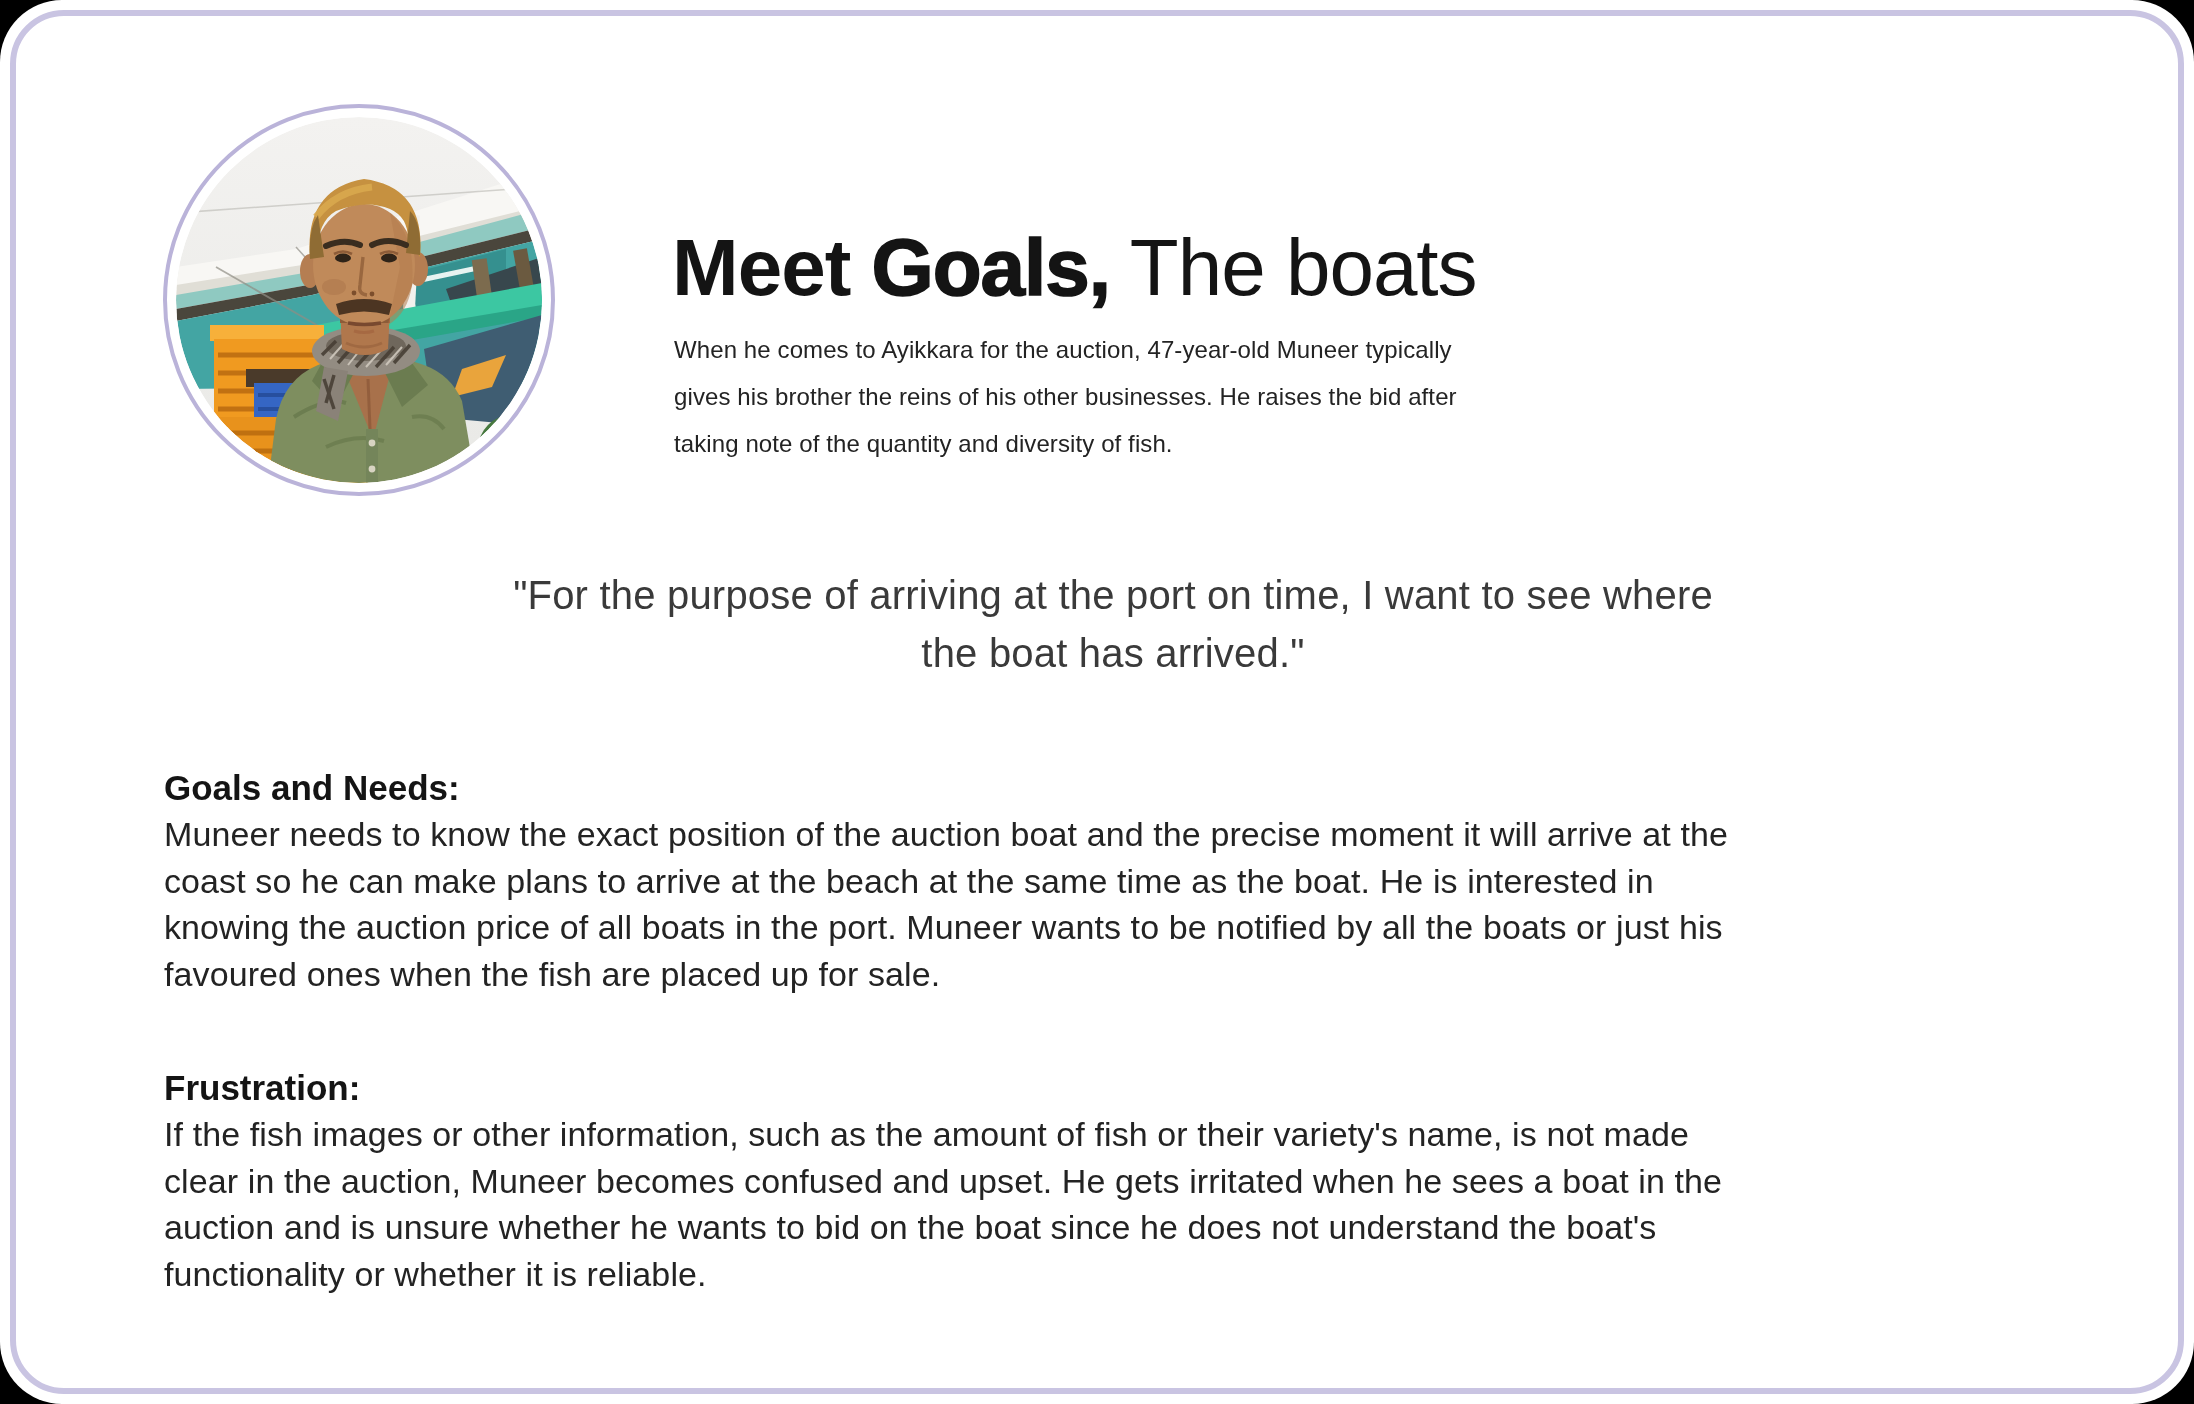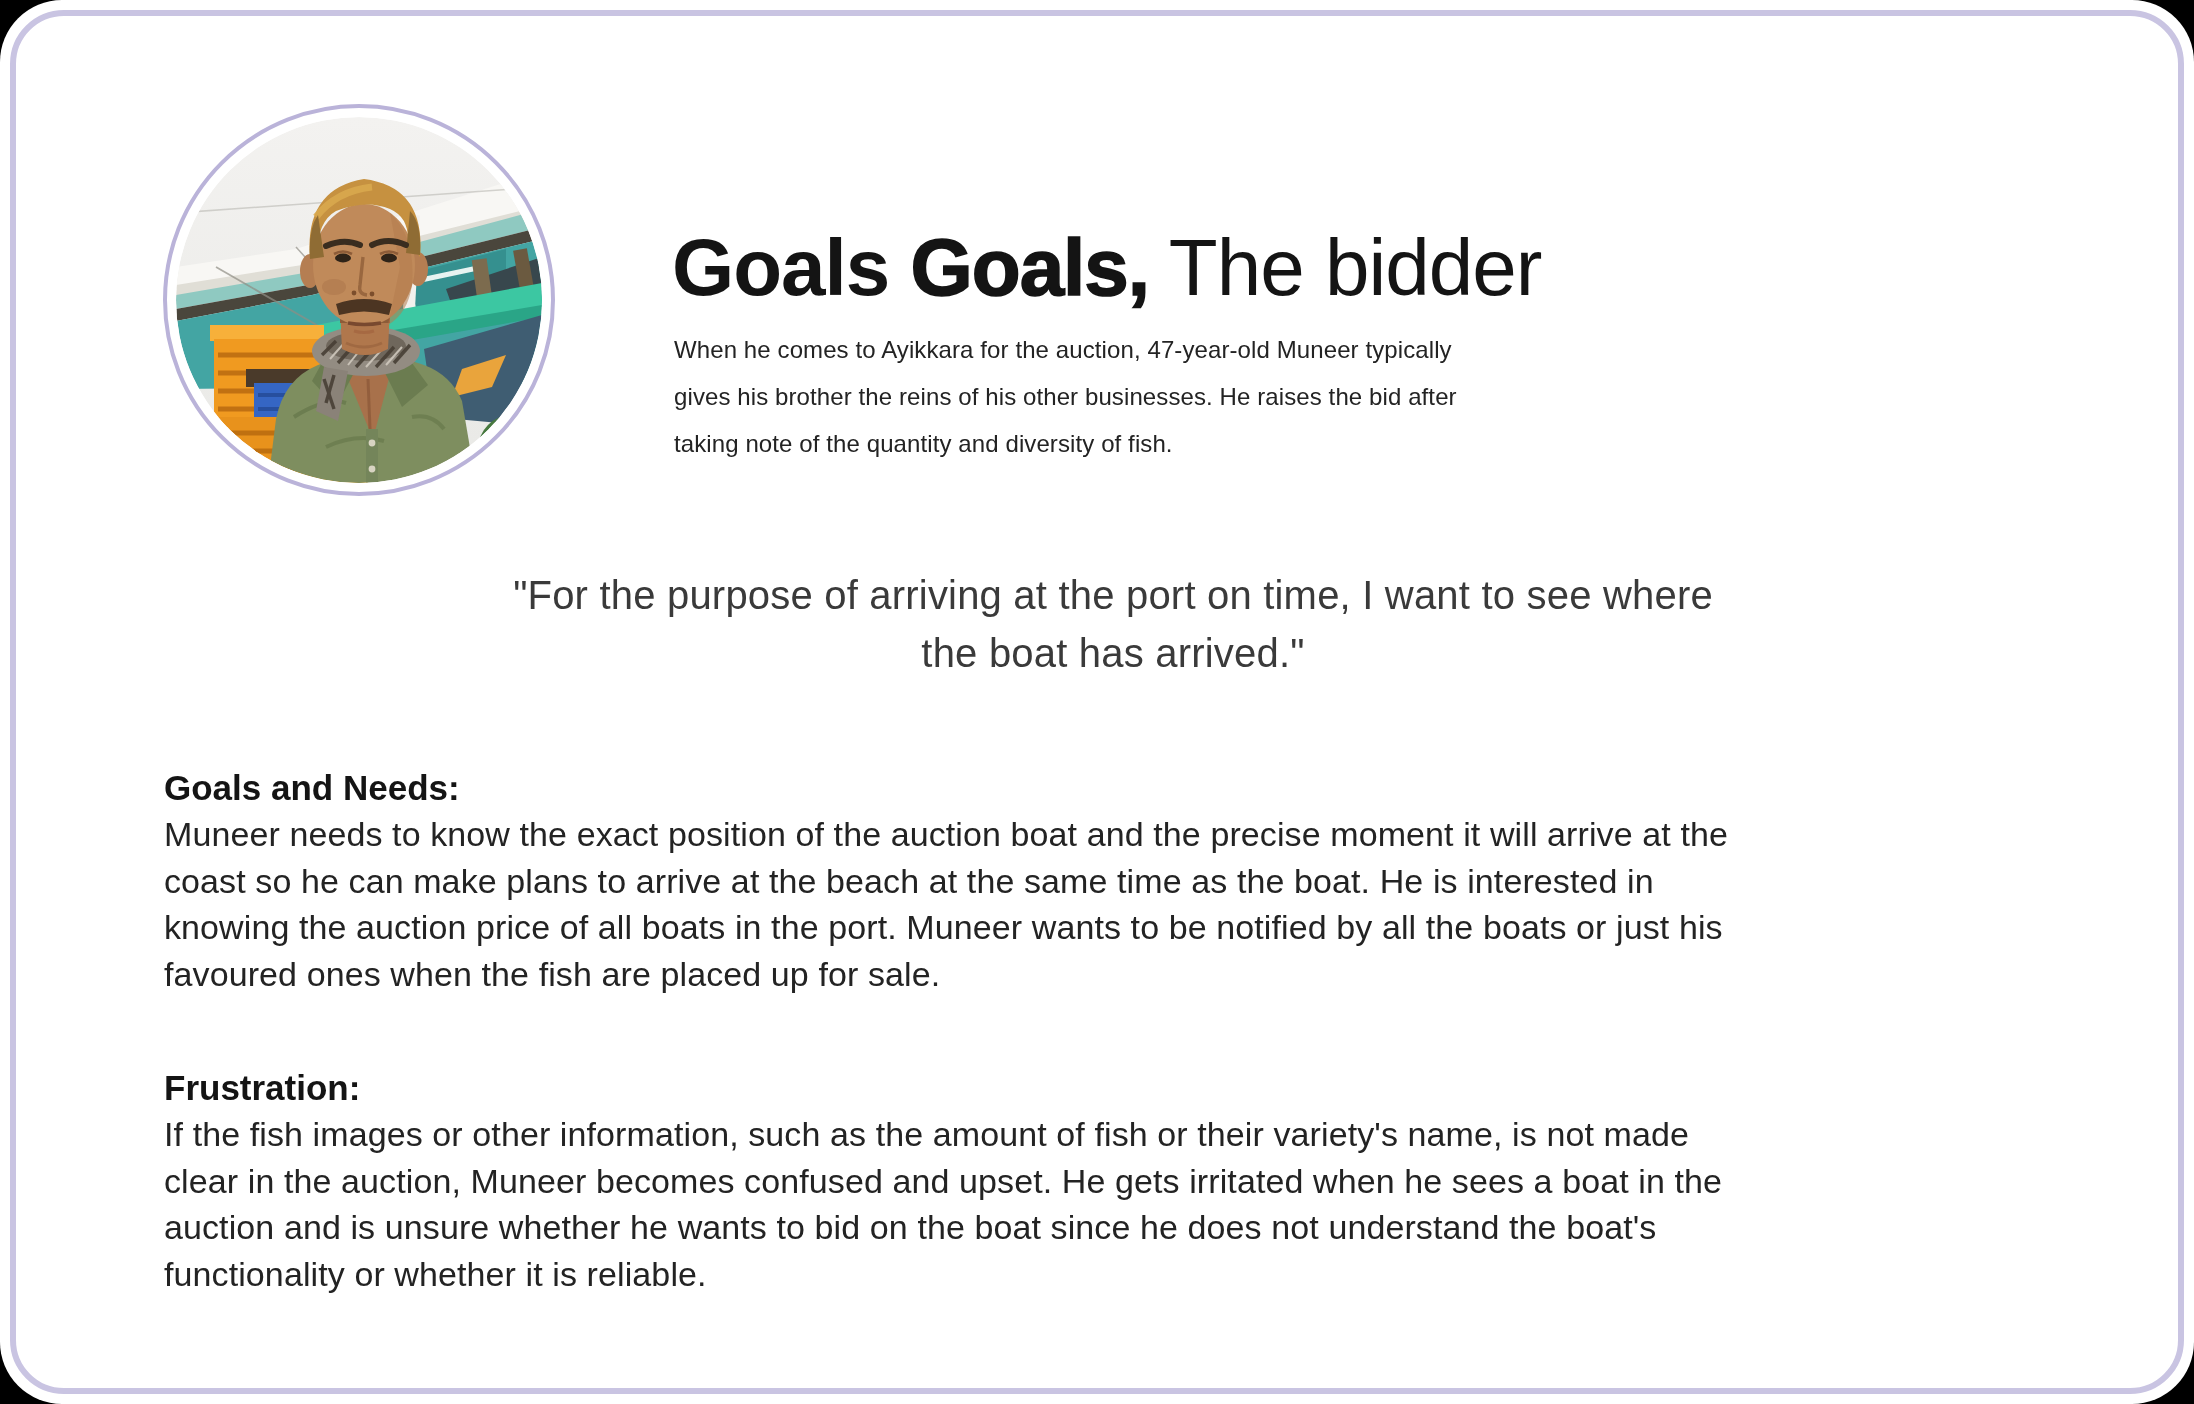--- a/index.html
+++ b/index.html
@@ -233,21 +233,21 @@
 
             <path d="M172,206 Q188,209 205,206" stroke="#79492f" stroke-width="3.4" fill="none"></path>
             <path d="M178,214 Q188,217 198,214" stroke="#a3643f" stroke-width="3" fill="none" opacity="0.7"></path>
 
             <path d="M170,226 Q188,234 206,226" stroke="#96603c" stroke-width="3" fill="none" opacity="0.6"></path>
           </g>
         </g>
       </svg>
     </div>
 
-    <h1 class="title"><span class="t-med">Goals </span><span class="t-extra">Goals,</span><span class="t-light"> The bidder</span></h1>
+    <h1 class="title"><span class="t-med">Meet </span><span class="t-extra">Goals,</span><span class="t-light"> The boats</span></h1>
 
     <div class="intro">When he comes to Ayikkara for the auction, 47-year-old Muneer typically
 gives his brother the reins of his other businesses. He raises the bid after
 taking note of the quantity and diversity of fish.</div>
 
     <div class="quote">"For the purpose of arriving at the port on time, I want to see where
 the boat has arrived."</div>
 
     <div class="section section-goals">
       <h2>Goals and Needs:</h2>

